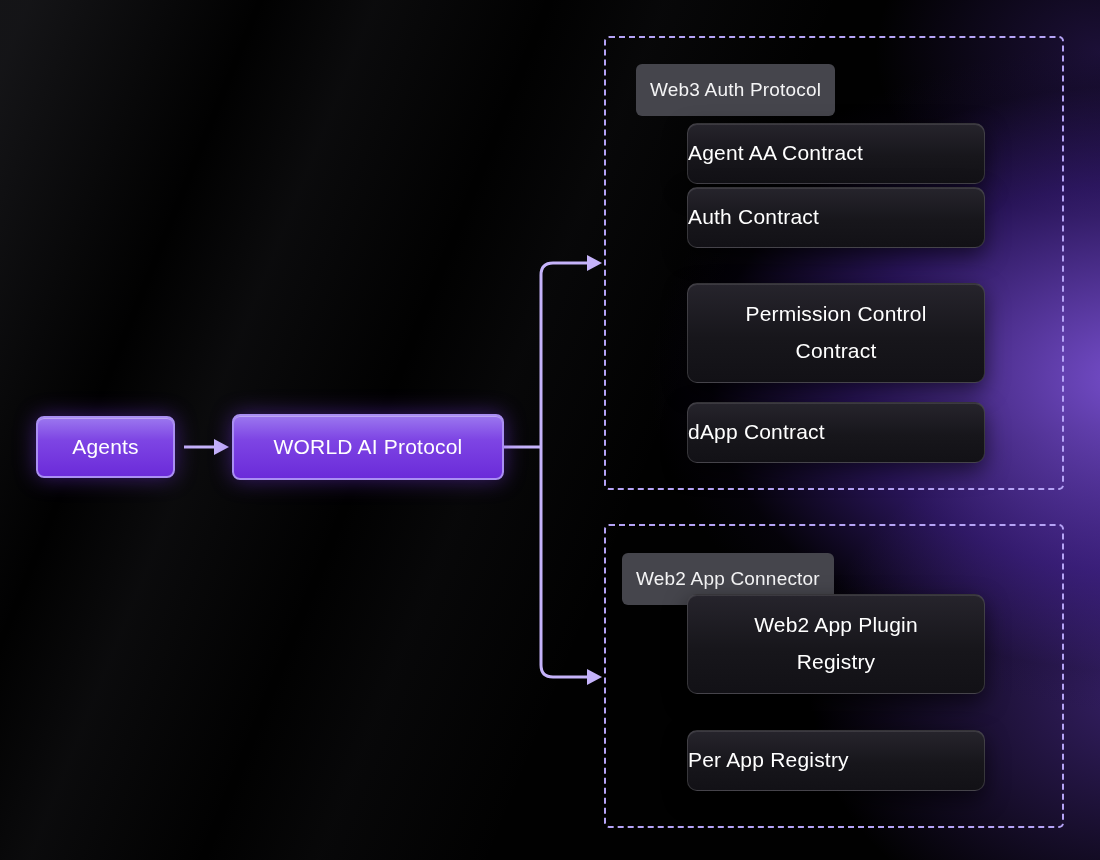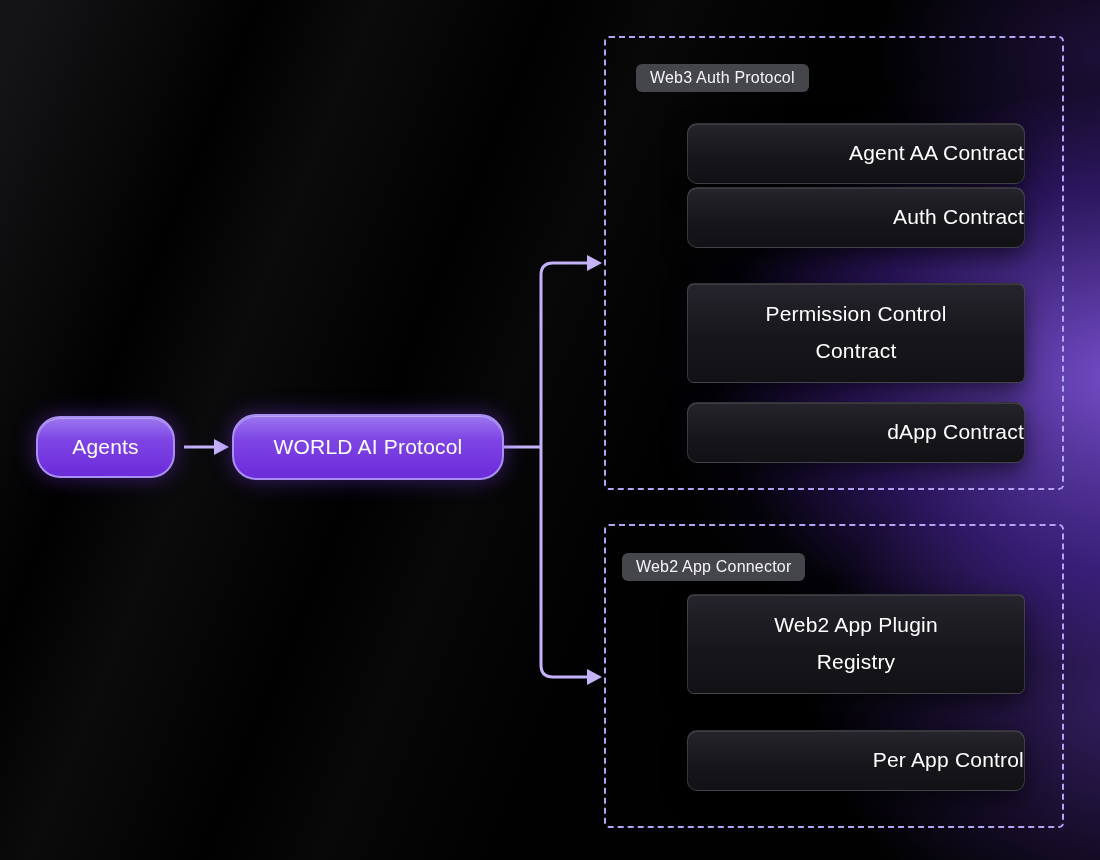--- a/index.html
+++ b/index.html
@@ -15,53 +15,53 @@
       linear-gradient(112deg, rgba(150,150,170,0.13) 2%, rgba(0,0,0,0) 18%, rgba(140,140,160,0.07) 26%, rgba(0,0,0,0) 38%, rgba(130,130,150,0.05) 46%, rgba(0,0,0,0) 58%),
       #010101;
   }
   svg.connectors{position:absolute;inset:0;z-index:2;pointer-events:none;}
   .pill{
     position:absolute;z-index:3;
     display:flex;align-items:center;justify-content:center;
     color:#fff;font-size:21px;font-weight:500;letter-spacing:.2px;
     background:linear-gradient(180deg,#9b77ef 0%,#7e45e4 38%,#6b2bd9 100%);
     border:2px solid #aa8ff3;
-    border-radius:24px;
+    border-radius:8px;
     box-shadow:0 0 22px rgba(124,58,237,0.45), inset 0 1px 0 rgba(255,255,255,0.35);
     box-sizing:border-box;
     text-align:right;
   }
   .group{
     position:absolute;z-index:1;
     border:2px dashed #b5a3f6;
     border-radius:5px;
     box-sizing:border-box;
   }
   .badge{
     position:absolute;
-    padding:5px 14px;
+    padding:15px 14px;
     background:#45454c;
     color:#f4f4f5;
-    font-size:16px;font-weight:500;letter-spacing:.2px;
+    font-size:19px;font-weight:500;letter-spacing:.2px;
     border-radius:6px;
     white-space:nowrap;
   }
   .node-box{
     position:absolute;
-    width:338px;box-sizing:border-box;
-    display:flex;align-items:center;justify-content:flex-end;text-align:center;
+    width:298px;box-sizing:border-box;
+    display:flex;align-items:center;justify-content:flex-start;text-align:center;
     background:linear-gradient(180deg,#26242c 0%,#17161b 55%,#121116 100%);
     border:1px solid rgba(255,255,255,0.15);
     border-radius:10px;
     color:#ffffff;font-size:21px;font-weight:500;letter-spacing:.2px;
     box-shadow:0 8px 22px rgba(0,0,0,0.55), inset 0 1px 0 rgba(255,255,255,0.10);
     line-height:1.75;
   }
   .node-box.h1{height:61px;}
-  .node-box.tall{height:100px;border-radius:7px;}
+  .node-box.tall{height:100px;}
   .node-box.tall .txt{display:block;max-width:200px;margin:0 auto;}
 </style>
 </head>
 <body>
 
 <div class="canvas">
 
   <svg class="connectors" width="1100" height="860" viewBox="0 0 1100 860">
 
     <path d="M184 447 H215" stroke="#c5b3fa" stroke-width="3" fill="none"></path>
@@ -103,17 +103,17 @@
   </div>
 
   <div class="group" style="left:604px;top:524px;width:460px;height:304px;">
     <div class="badge" style="left:16px;top:27px;">Web2 App Connector</div>
 
     <div class="node-box tall" style="left:81px;top:68px;">
       <span class="txt">Web2 App Plugin Registry</span>
     </div>
 
     <div class="node-box h1" style="left:81px;top:204px;">
-      <span class="txt">Per App Control</span>
+      <span class="txt">Per App Registry</span>
     </div>
   </div>
 
 </div>
 
 </body></html>

